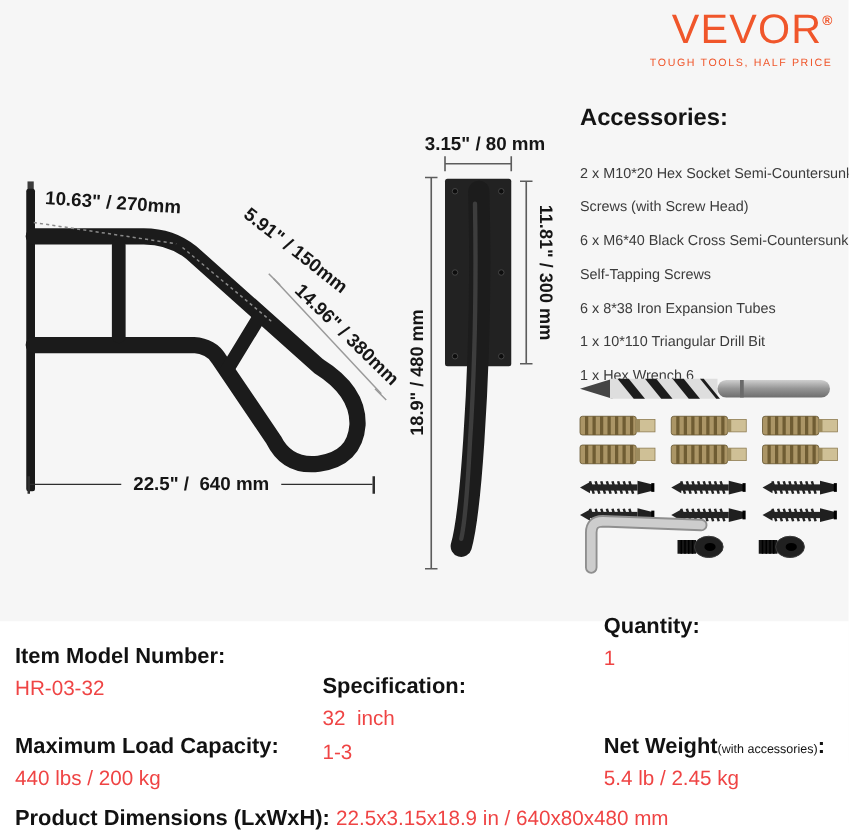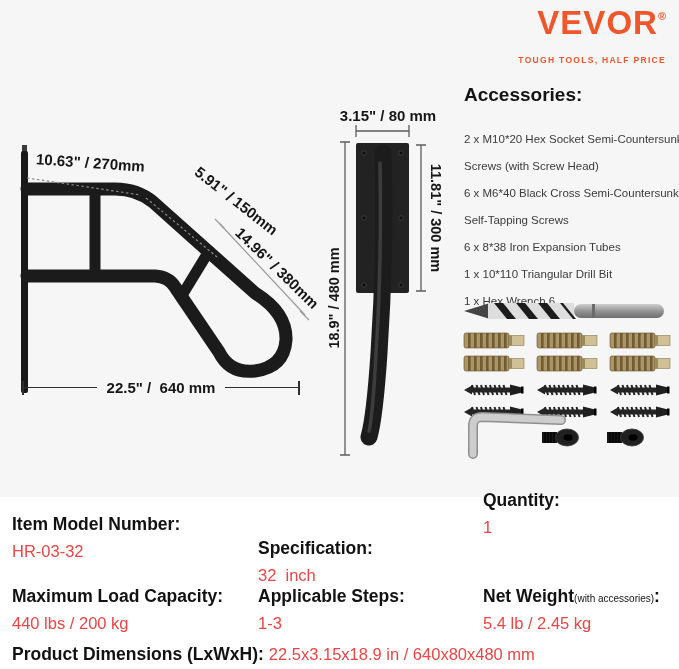--- a/index.html
+++ b/index.html
@@ -2,23 +2,23 @@
 <html><head>
 <meta charset="utf-8">
 <style>
   * { margin:0; padding:0; box-sizing:border-box; }
   body { font-family:"Liberation Sans", sans-serif; background:#fff; }
   .stage { position:relative; width:679px; height:669px; background:#fff; overflow:hidden; }
   .photo-area { position:absolute; left:0; top:0; width:679px; height:497px; background:#f6f6f6; }
 
   
   .brand { position:absolute; top:6px; right:13px; text-align:right; }
-  .brand .logo { font-size:33px; font-weight:700; letter-spacing:1px; color:#F0562B; line-height:1; }
+  .brand .logo { font-size:33px; font-weight:400; letter-spacing:1px; color:#F0562B; line-height:1; }
   .brand .reg { font-size:11px; font-weight:700; vertical-align:14px; letter-spacing:0; }
-  .brand .tagline { margin-top:16px; font-size:8.5px; font-weight:700; letter-spacing:1.3px; color:#F0562B; }
+  .brand .tagline { margin-top:6px; font-size:8.5px; font-weight:400; letter-spacing:1.3px; color:#F0562B; }
 
   
   .dim { position:absolute; font-weight:700; font-size:15px; color:#161616; white-space:nowrap; }
   .dim-rot { transform-origin:0 0; }
   .vlabel { position:absolute; width:140px; text-align:center; font-weight:700; font-size:14.5px; color:#161616; white-space:nowrap; transform-origin:0 0; }
 
   .bottom-dim { position:absolute; left:22px; top:379px; width:278px; display:flex; align-items:center; }
   .bottom-dim .tick { width:2px; height:14px; background:#2e2e2e; }
   .bottom-dim .dline { flex:1; height:1.5px; background:#2e2e2e; }
   .bottom-dim .dlabel { margin:0 10px; font-weight:700; font-size:15px; color:#161616; white-space:pre; }
@@ -191,21 +191,20 @@
   <div class="cell" style="left:483px; top:490px;">
     <div class="slabel">Quantity:</div>
     <div class="svalue">1</div>
   </div>
 
   <div class="cell" style="left:12px; top:586px;">
     <div class="slabel">Maximum Load Capacity:</div>
     <div class="svalue">440 lbs / 200 kg</div>
   </div>
   <div class="cell" style="left:258px; top:586px;">
-    <div class="slabel">Applicable Steps:</div>
     <div class="svalue">1-3</div>
   </div>
   <div class="cell" style="left:483px; top:586px;">
     <div class="slabel"><span>Net Weight</span><span class="snote">(with accessories)</span><span>:</span></div>
     <div class="svalue">5.4 lb / 2.45 kg</div>
   </div>
 
   <div class="dimrow">
     <span class="slabel">Product Dimensions (LxWxH):</span><span class="svalue">22.5x3.15x18.9 in / 640x80x480 mm</span>
   </div>

